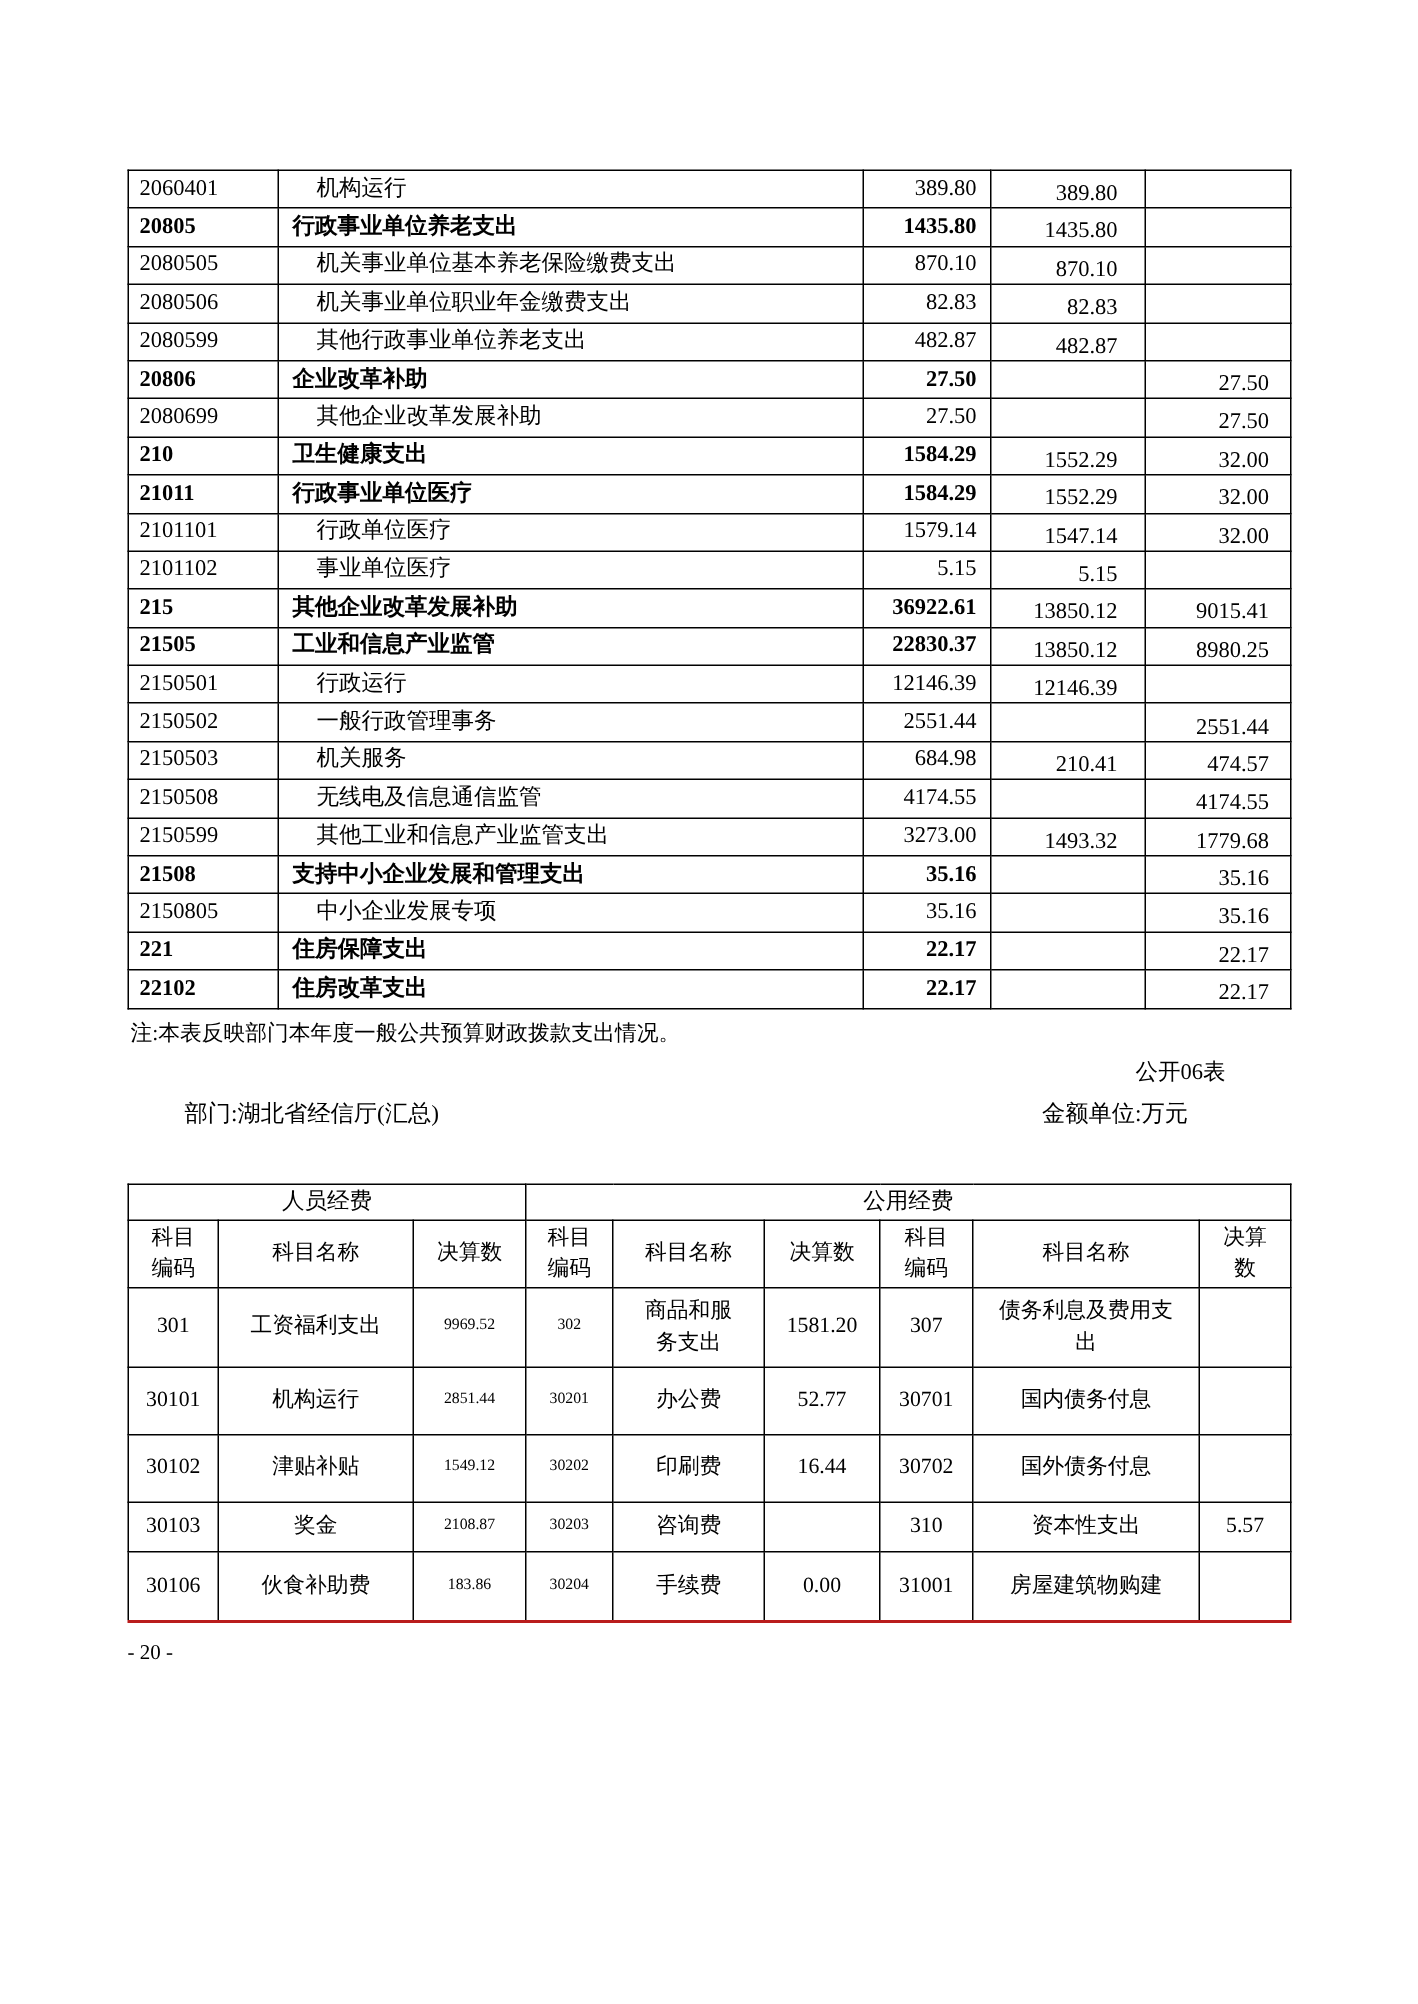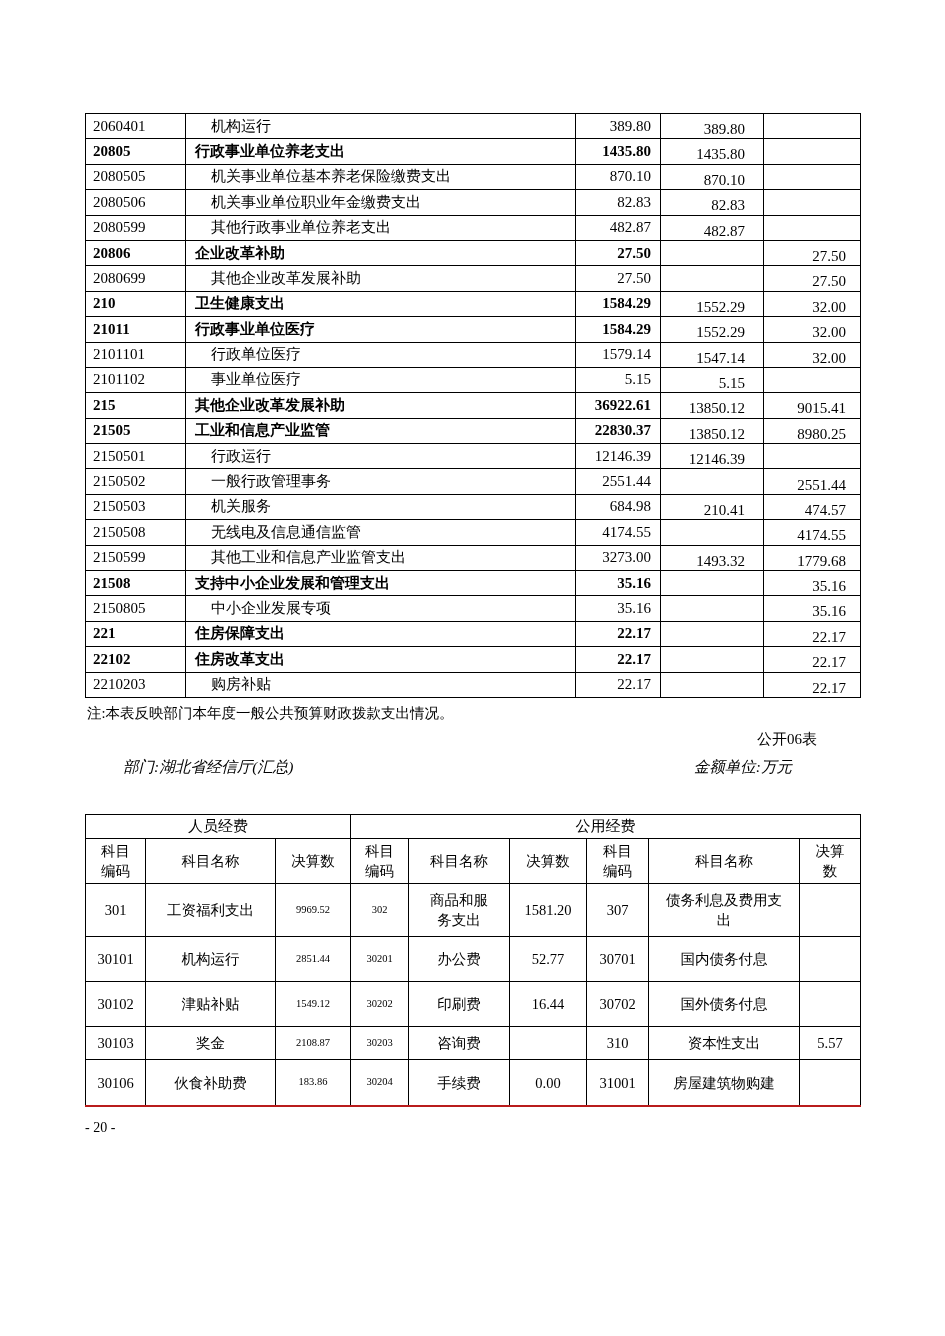--- a/index.html
+++ b/index.html
@@ -22,21 +22,21 @@
   .t1 .c2 { text-align:right; padding-right:9px; }
   .t1 .c3 { text-align:right; padding-right:18px; padding-top:7px; }
   .t1 .c4 { text-align:right; padding-right:14px; padding-top:7px; }
   .t1 tr.bold .c0, .t1 tr.bold .c1, .t1 tr.bold .c2 { font-weight:bold; }
 
   .note { margin-top:6px; font-size:14.5px; padding-left:2px; }
 
   .title { margin-top:20px; text-align:center; font-size:25px; font-weight:bold; }
   .sheet-code { margin-top:7px; text-align:right; padding-right:43px; font-size:15px; }
   .meta { margin-top:8px; display:flex; justify-content:space-between;
-          padding-left:38px; padding-right:68px; font-size:15.5px;font-style:italic; }
+          padding-left:38px; padding-right:68px; font-size:15.5px; }
 
   
   .t2 { margin-top:36px; border-bottom:2px solid #b91c1c; }
   .t2 th { font-weight:normal; font-size:15px; text-align:center; vertical-align:middle; line-height:1.4; }
   .t2 thead tr:nth-child(1) th { height:24px; }
   .t2 thead tr:nth-child(2) th { height:45px; font-size:14.5px; }
   .t2 th.k1, .t2 th.k7, .t2 th.k9 { padding:0 14px; }
   .t2 th.k4 { padding:0 7px; }
   .t2 td { font-size:14.5px; text-align:center; vertical-align:middle; line-height:1.4; }
   .t2 td.small { font-size:10.5px; }
@@ -207,27 +207,20 @@
         <tr class="bold">
           <td class="c0">221</td>
           <td class="c1">住房保障支出</td>
           <td class="c2">22.17</td>
           <td class="c3"></td>
           <td class="c4">22.17</td>
         </tr>
         <tr class="bold">
           <td class="c0">22102</td>
           <td class="c1">住房改革支出</td>
-          <td class="c2">22.17</td>
-          <td class="c3"></td>
-          <td class="c4">22.17</td>
-        </tr>
-        <tr>
-          <td class="c0">2210203</td>
-          <td class="c1 indent">购房补贴</td>
           <td class="c2">22.17</td>
           <td class="c3"></td>
           <td class="c4">22.17</td>
         </tr>
       </tbody>
   </table>
 
   <div class="note">注:本表反映部门本年度一般公共预算财政拨款支出情况。</div>
 
 

